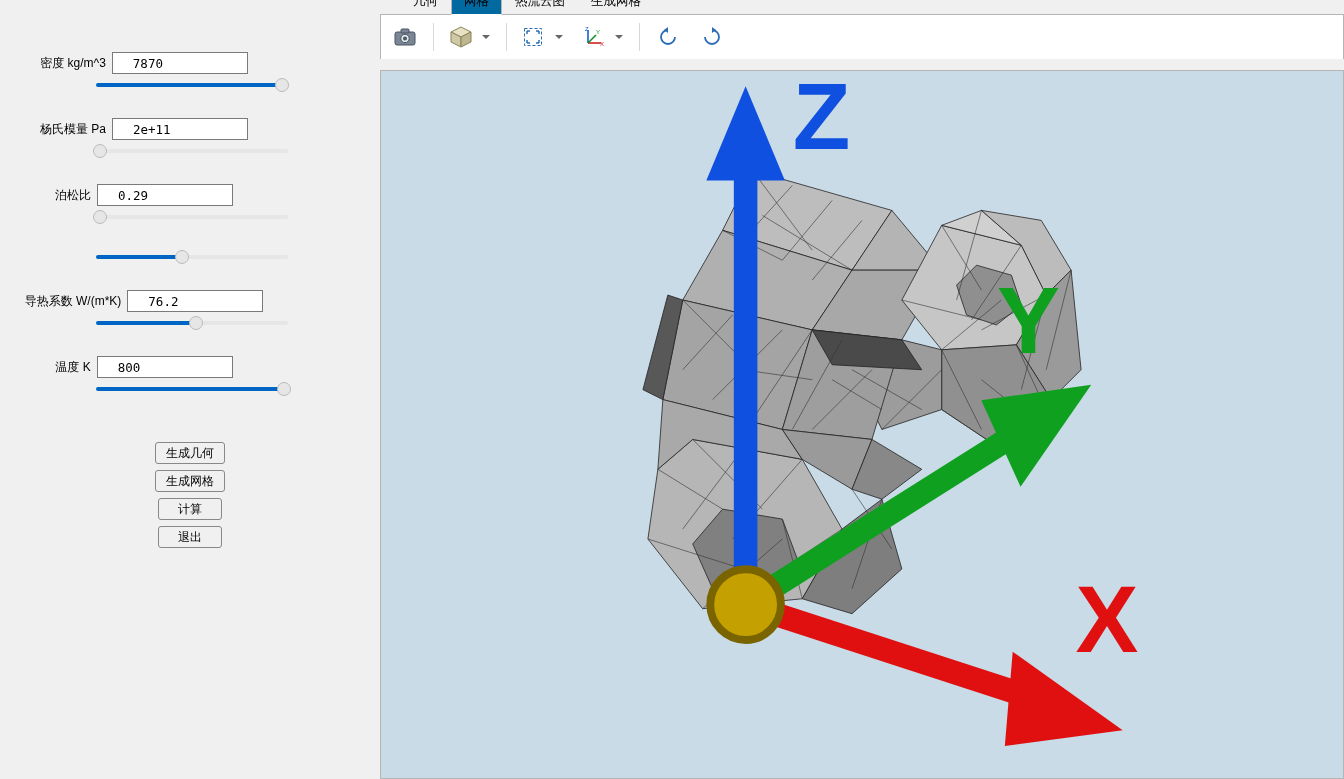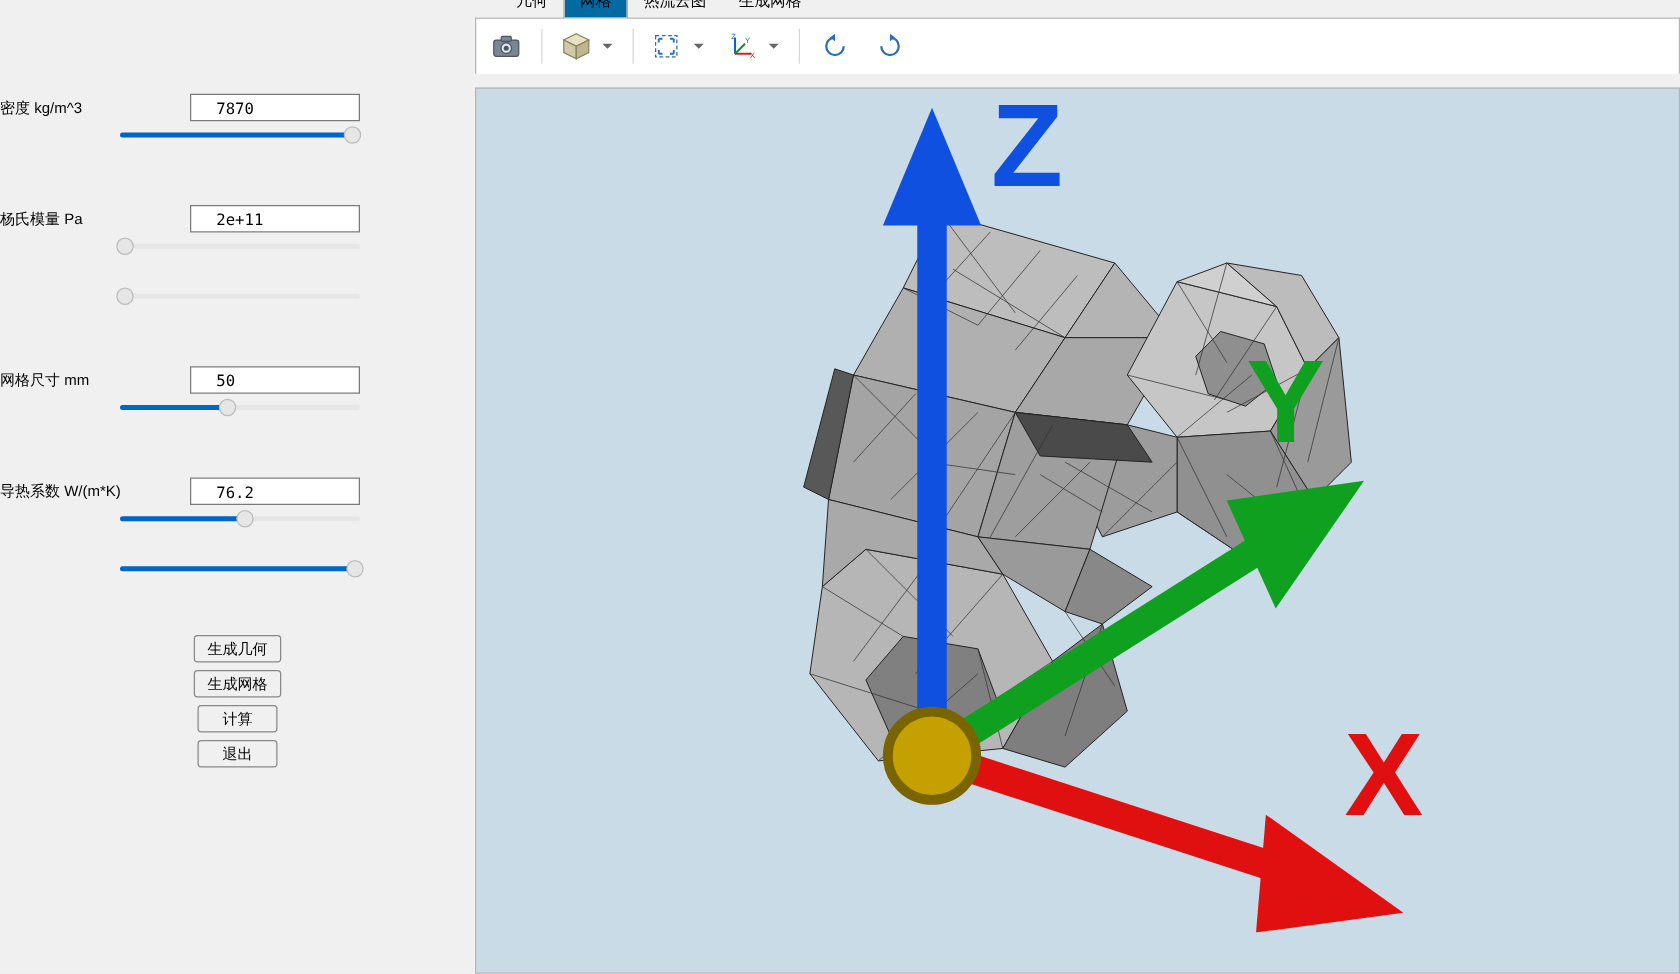--- a/index.html
+++ b/index.html
@@ -21,24 +21,23 @@
   
   .left-panel {
     width: 380px;
     flex: 0 0 380px;
     box-sizing: border-box;
     padding-top: 50px;
   }
   .param-row {
     display: flex;
     align-items: center;
-    justify-content: space-between;
+    justify-content: center;
     padding: 0 92px 0 0;
     height: 26px;
-    margin-top: 23px;
   }
   .param-label {
     text-align: right;
     padding-right: 6px;
     white-space: nowrap;
   }
   .param-input {
     width: 94px;
     height: 18px;
     border: 1px solid #7a7a7a;
@@ -207,52 +206,56 @@
       <input class="param-input" value="2e+11" style="">
     </div>
     <div class="slider-row">
       <div class="slider-track">
         <div class="slider-line"></div>
         <div class="slider-fill" style="width:2%"></div>
         <div class="slider-thumb" style="left:2%"></div>
       </div>
     </div>
 
+    <div class="param-row">
+      <span class="param-label">泊松比</span>
+      <input class="param-input" value="0.29" style="">
+    </div>
     <div class="slider-row">
       <div class="slider-track">
         <div class="slider-line"></div>
         <div class="slider-fill" style="width:2%"></div>
         <div class="slider-thumb" style="left:2%"></div>
       </div>
     </div>
 
-    <div class="param-row">
-      <span class="param-label">网格尺寸 mm</span>
-      <input class="param-input" value="50" style="">
-    </div>
     <div class="slider-row">
       <div class="slider-track">
         <div class="slider-line"></div>
         <div class="slider-fill" style="width:45%"></div>
         <div class="slider-thumb" style="left:45%"></div>
       </div>
     </div>
 
     <div class="param-row">
       <span class="param-label">导热系数 W/(m*K)</span>
       <input class="param-input" value="76.2" style="">
     </div>
     <div class="slider-row">
       <div class="slider-track">
         <div class="slider-line"></div>
         <div class="slider-fill" style="width:52%"></div>
         <div class="slider-thumb" style="left:52%"></div>
       </div>
     </div>
 
+    <div class="param-row">
+      <span class="param-label">温度 K</span>
+      <input class="param-input" value="800" style="">
+    </div>
     <div class="slider-row">
       <div class="slider-track">
         <div class="slider-line"></div>
         <div class="slider-fill" style="width:98%"></div>
         <div class="slider-thumb" style="left:98%"></div>
       </div>
     </div>
 
     <div class="btns">
       <button class="btn">生成几何</button>

